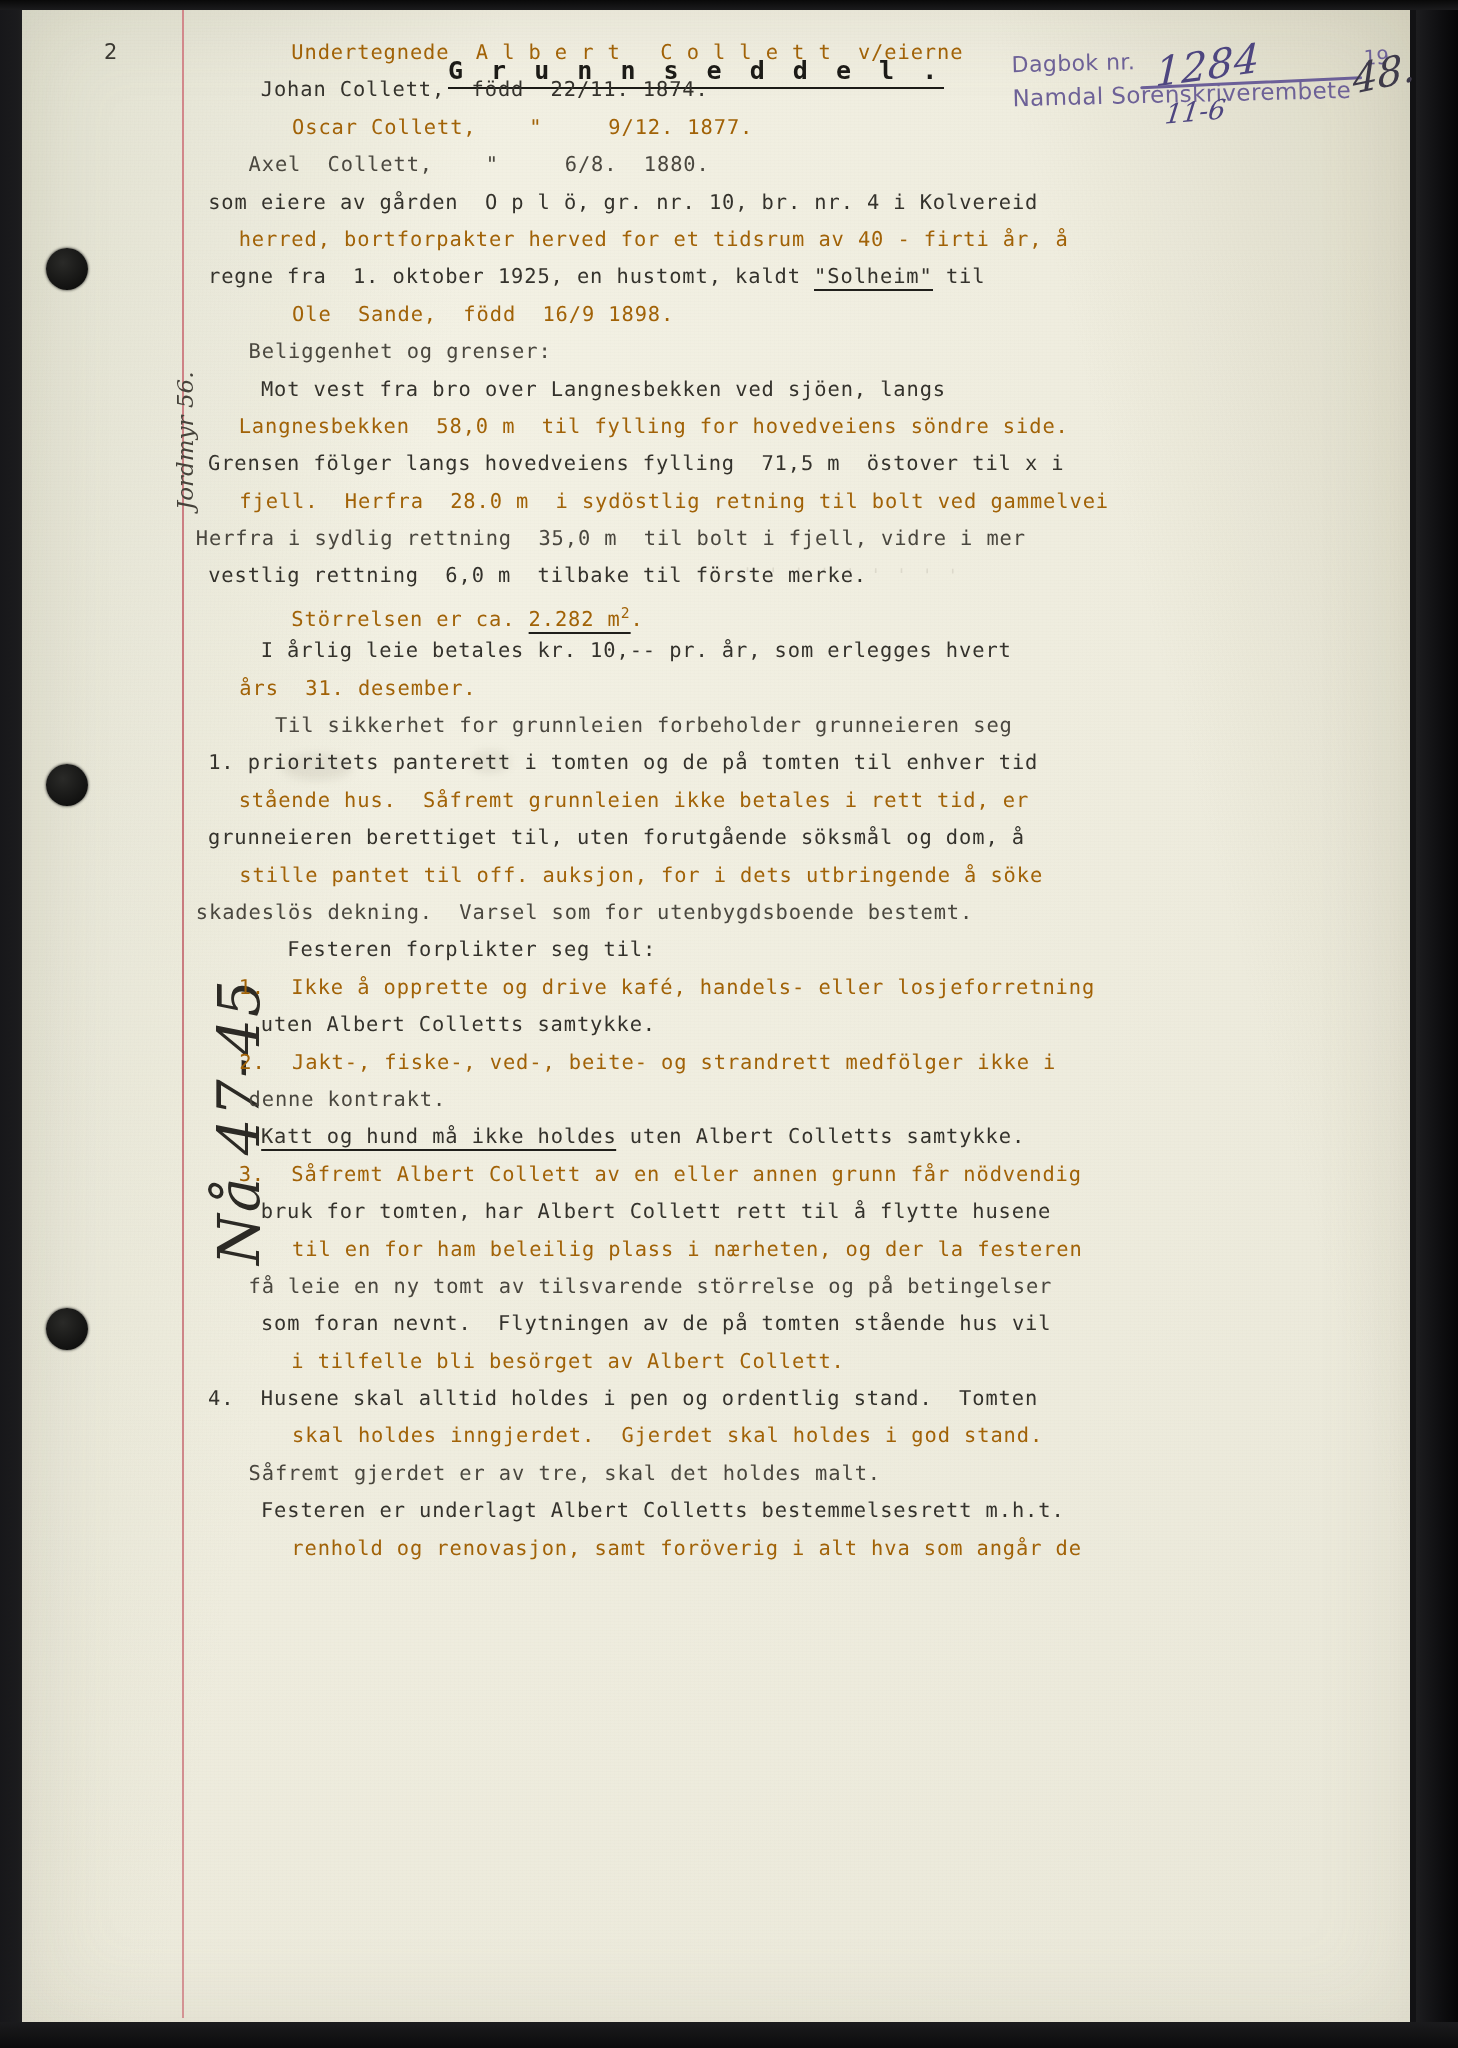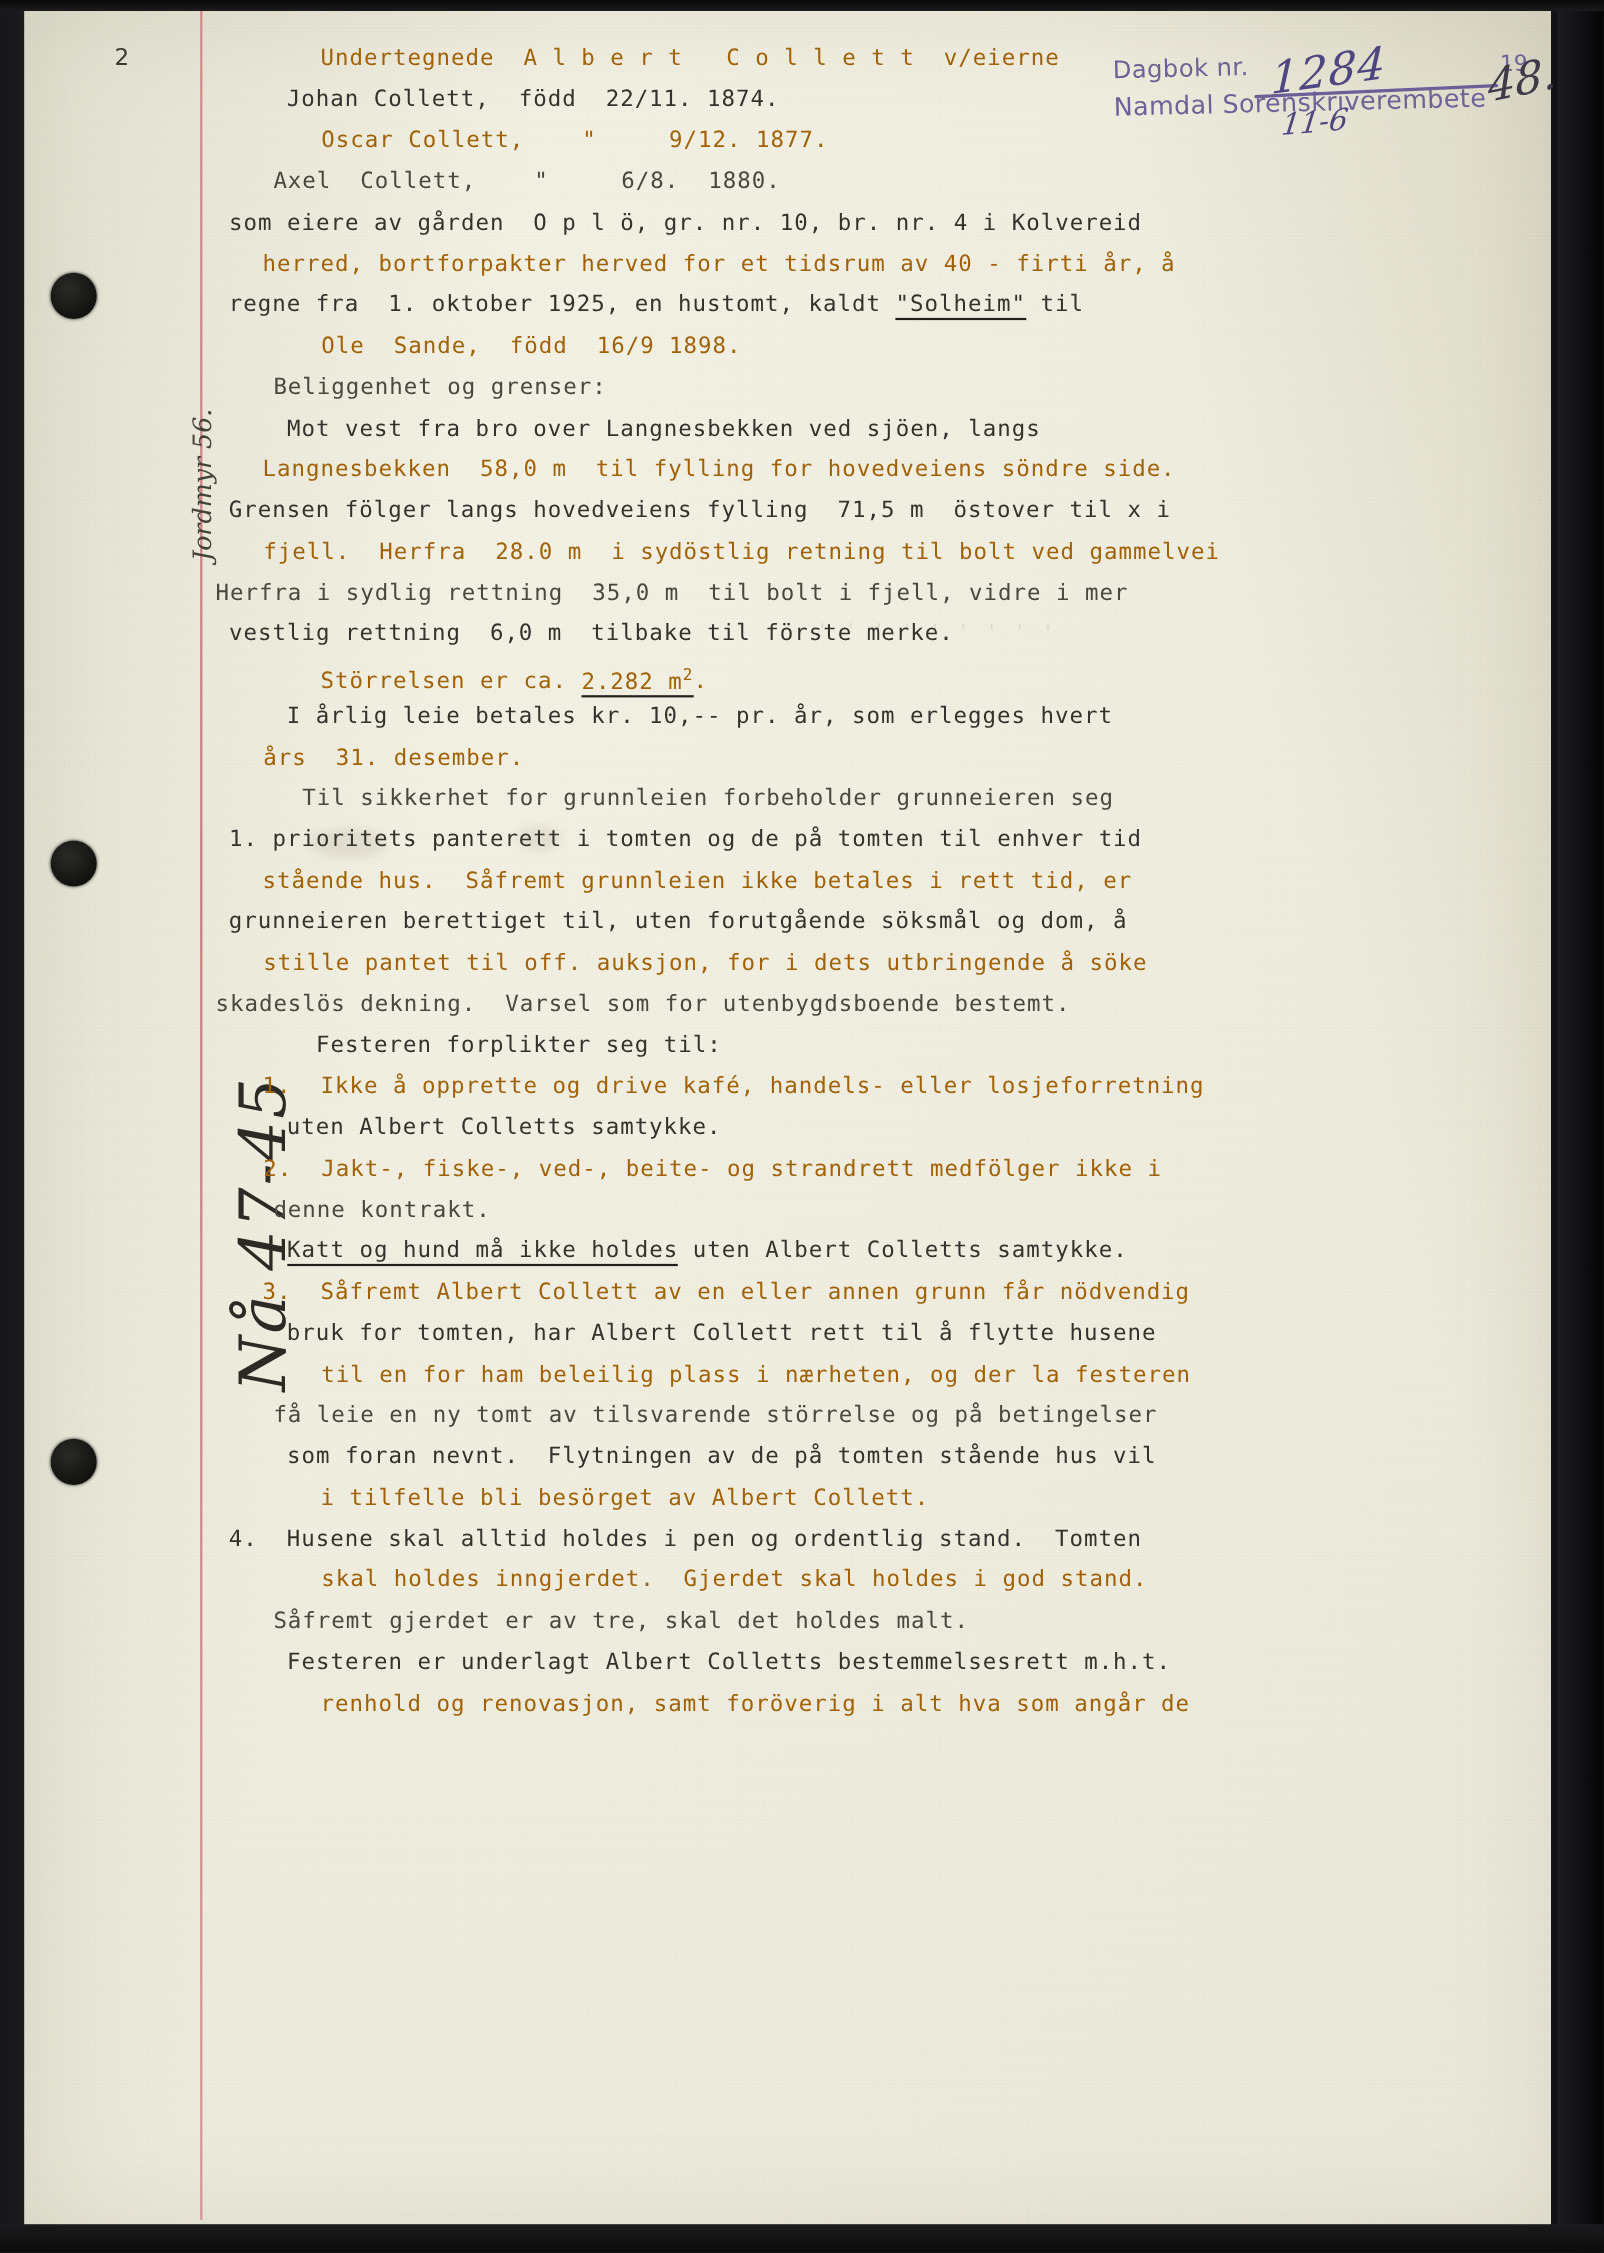--- a/index.html
+++ b/index.html
@@ -270,20 +270,23 @@
   </div>
 
   <div class="margin-rule"></div>
 
   <div class="hole" style="left:46px; top:248px;"></div>
   <div class="hole" style="left:46px; top:764px;"></div>
   <div class="hole" style="left:46px; top:1308px;"></div>
 
   <div class="page-number">2</div>
 
+  <div class="title-wrap">
+    <span class="title">G r u n n s e d d e l .</span>
+  </div>
 
   <div class="stamp">
     <div class="stamp-line1">Dagbok nr.</div>
     <div class="stamp-rule"></div>
     <div class="stamp-year">19</div>
     <div class="stamp-line2">Namdal Sorenskriverembete</div>
   </div>
   <div class="hw hw-dagbok-nr">1284</div>
   <div class="hw hw-date">11-6</div>
   <div class="hw hw-year">48.</div>

